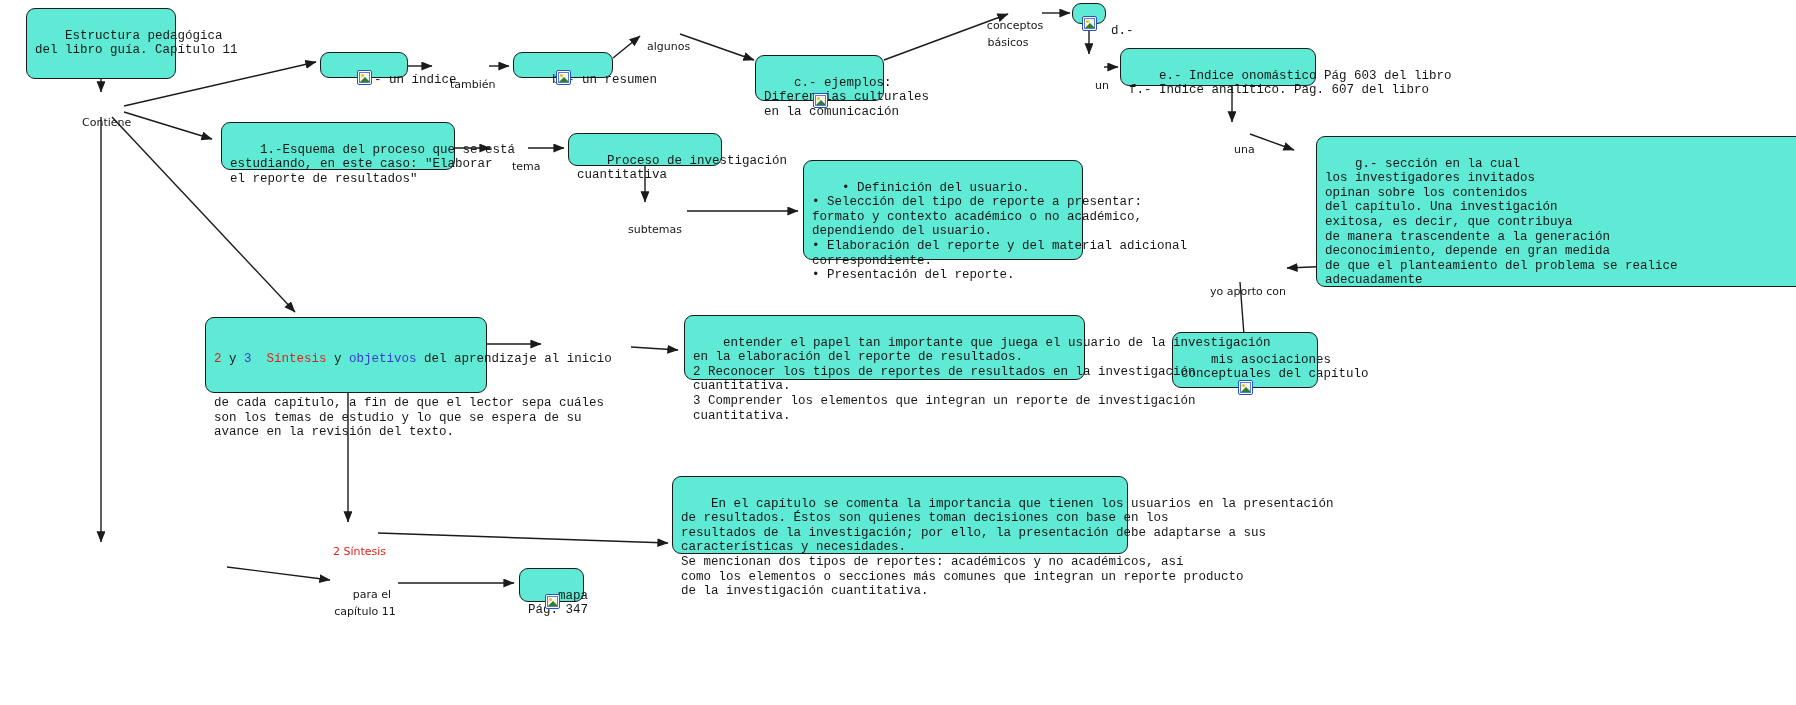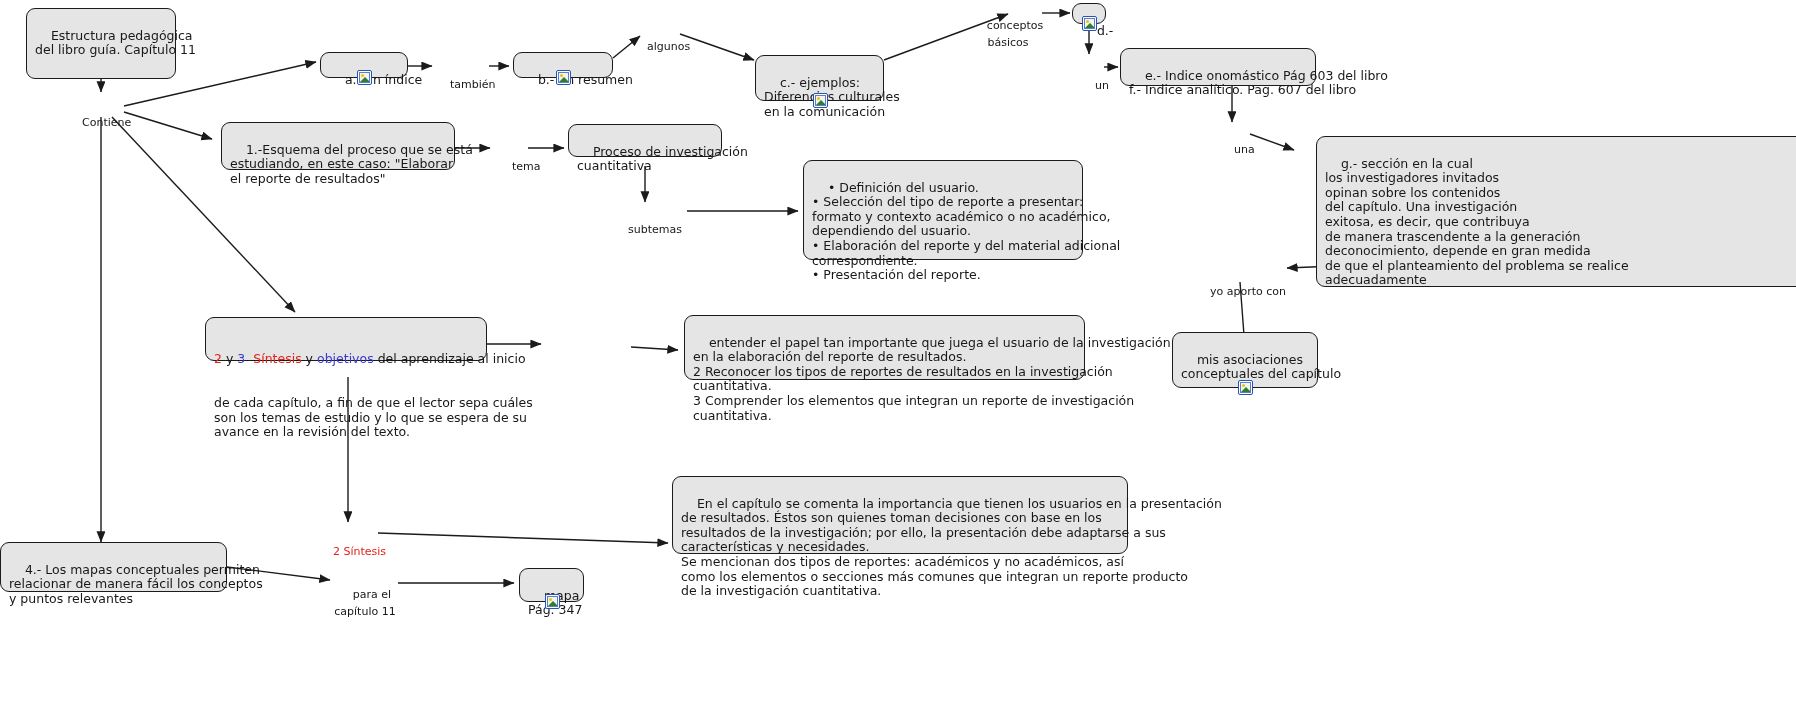--- a/index.html
+++ b/index.html
@@ -21,28 +21,29 @@
     position: absolute;
     left: 0;
     top: 0;
     width: 1796px;
     height: 705px;
     pointer-events: none;
   }
   .node {
     position: absolute;
     box-sizing: border-box;
-    background: #e5e5e5;
+    background: #5eead4;
     border: 1px solid #1b1b1b;
     border-radius: 9px;
     color: #18181a;
     font-size: 12.5px;
     line-height: 14.6px;
     padding: 5px 8px 6px 8px;
     white-space: pre;
+    font-family: Liberation Mono, monospace;
   }
   .node.centered { text-align: center; }
   .node-line { display: block; }
   .linklabel {
     position: absolute;
     font-size: 11px;
     line-height: 17px;
     color: #18181a;
     white-space: pre;
     background: transparent;
@@ -248,40 +249,40 @@
   <div class="node" style="left:221px; top:122px; width:234px; height:48px;">
     <span>1.-Esquema del proceso que se está
 estudiando, en este caso: "Elaborar
 el reporte de resultados"</span>
   </div>
 
   <div class="linklabel" style="left:498px; top:141px;">
     <span>tema</span>
   </div>
 
-  <div class="node" style="left:568px; top:124px; width:154px; height:33px;">
+  <div class="node" style="left:568px; top:133px; width:154px; height:33px;">
     <span>Proceso de investigación
 cuantitativa</span>
   </div>
 
   <div class="linklabel" style="left:614px; top:204px;">
     <span>subtemas</span>
   </div>
 
   <div class="node" style="left:803px; top:160px; width:280px; height:100px;">
     <span>• Definición del usuario.
 • Selección del tipo de reporte a presentar:
 formato y contexto académico o no académico,
 dependiendo del usuario.
 • Elaboración del reporte y del material adicional
 correspondiente.
 • Presentación del reporte.</span>
   </div>
 
-  <div class="node" style="left:205px; top:317px; width:282px; height:44px;">
+  <div class="node" style="left:205px; top:317px; width:282px; height:76px;">
     <span class="node-line"><span class="red">2</span><span> y </span><span class="blue">3</span><span>  </span><span class="red">Síntesis</span><span> y </span><span class="blue">objetivos</span><span> del aprendizaje al inicio</span></span>
     <span class="node-line">de cada capítulo, a fin de que el lector sepa cuáles
 son los temas de estudio y lo que se espera de su
 avance en la revisión del texto.</span>
   </div>
 
 
   <div class="node" style="left:684px; top:315px; width:401px; height:65px;">
     <span>entender el papel tan importante que juega el usuario de la investigación
 en la elaboración del reporte de resultados.
@@ -298,25 +299,20 @@
   <div class="node" style="left:672px; top:476px; width:456px; height:78px;">
     <span>En el capítulo se comenta la importancia que tienen los usuarios en la presentación
 de resultados. Éstos son quienes toman decisiones con base en los
 resultados de la investigación; por ello, la presentación debe adaptarse a sus
 características y necesidades.
 Se mencionan dos tipos de reportes: académicos y no académicos, así
 como los elementos o secciones más comunes que integran un reporte producto
 de la investigación cuantitativa.</span>
   </div>
 
-  <div class="node" style="left:0px; top:542px; width:227px; height:50px;">
-    <span>4.- Los mapas conceptuales permiten
-relacionar de manera fácil los conceptos
-y puntos relevantes</span>
-  </div>
 
   <div class="linklabel centered" style="left:332px; top:569px; width:66px;">
     <span>para el
 capítulo 11</span>
   </div>
 
   <div class="node centered" style="left:519px; top:568px; width:65px; height:34px;">
     <span>mapa
 Pág. 347</span>
     <span class="res-icon" style="left:50%; margin-left:-7px; bottom:-8px;"><span class="glyph"></span></span>

